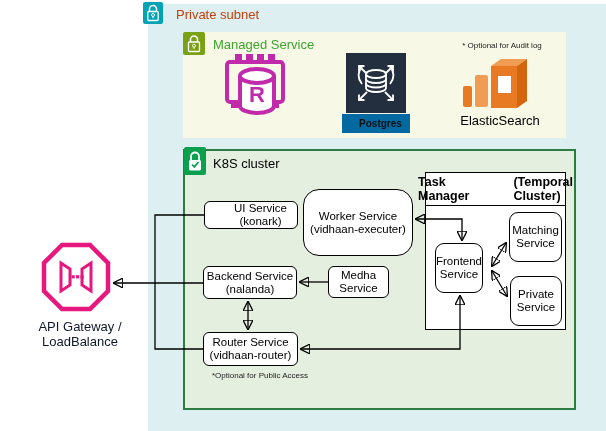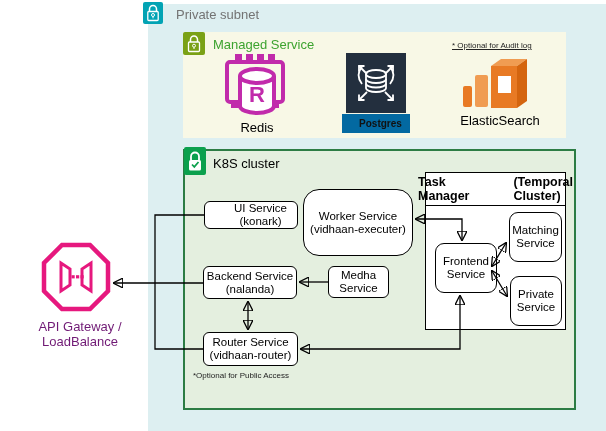--- a/index.html
+++ b/index.html
@@ -2,21 +2,21 @@
 <html><head>
 <meta charset="utf-8">
 <style>
   * { margin:0; padding:0; box-sizing:border-box; }
   html,body { background:#fff; }
   body { font-family:"Liberation Sans", sans-serif; }
   .canvas { position:relative; width:606px; height:431px; background:#fff; overflow:hidden; }
 
   .private-subnet { position:absolute; left:148px; top:4px; width:458px; height:427px; background:#ddeff1; }
   .badge { position:absolute; }
-  .subnet-label { position:absolute; left:176px; top:7px; font-size:13px; color:#737373; }
+  .subnet-label { position:absolute; left:176px; top:7px; font-size:13px; color:#c2410c; }
 
   .managed-service { position:absolute; left:183px; top:32px; width:383px; height:106px; background:#f8f8e6; }
   .managed-label { position:absolute; left:213px; top:37px; font-size:13px; color:#3da32f; }
 
   .k8s-cluster { position:absolute; left:183px; top:149px; width:393px; height:261px; background:#e4efdf; border:2px solid #2c7c44; }
   .k8s-label { position:absolute; left:213px; top:156px; font-size:13px; color:#000; }
 
   .node { position:absolute; background:#fff; border:1px solid #000; border-radius:6px;
           display:flex; flex-direction:column; align-items:center; justify-content:center;
           font-size:11.5px; line-height:13px; color:#000; text-align:center; }
@@ -24,35 +24,35 @@
 
   .node-ui      { left:204px; top:201px; width:94px;  height:28px;padding-left:19px; }
   .node-worker  { left:303px; top:189px; width:110px; height:67px; border-radius:16px; }
   .node-backend { left:203px; top:266px; width:94px;  height:33px; }
   .node-medha   { left:328px; top:266px; width:61px;  height:32px; }
   .node-router  { left:203px; top:332px; width:95px;  height:34px; }
 
   .task-manager { position:absolute; left:425px; top:172px; width:141px; height:158px; background:#fff; border:1px solid #000; }
   .tm-title { width:100%; height:33px; border-bottom:1px solid #000; display:flex; flex-direction:row;
               align-items:center; justify-content:center; font-weight:bold; font-size:12.5px; line-height:14px;gap:44px; }
-  .node-frontend { left:435px; top:243px; width:62px; height:50px; border-radius:9px; }
+  .node-frontend { left:435px; top:243px; width:48px; height:50px; border-radius:9px; }
   .node-matching { left:509px; top:212px; width:53px; height:50px; border-radius:9px; }
   .node-history  { left:510px; top:276px; width:52px; height:50px; border-radius:9px; }
 
   .small-note { position:absolute; font-size:8px; color:#222; }
-  .note-audit  { left:452px; top:41px; width:100px; text-align:left;text-decoration:underline; }
-  .note-public { left:193px; top:371px; width:115px; text-align:left; }
+  .note-audit  { left:452px; top:41px; width:100px; text-align:center; }
+  .note-public { left:193px; top:371px; width:115px; text-align:right; }
 
   .icon-label { position:absolute; font-size:13px; color:#000; text-align:center; }
   .redis-label { left:219px; top:120px; width:76px; }
   .es-label    { left:445px; top:113px; width:110px; }
   .pg-label-strip { position:absolute; left:342px; top:114px; width:68px; height:19px; background:#0369a1;
                     display:flex; align-items:center; justify-content:center; font-size:10px; font-weight:bold; color:#111;padding-left:9px; }
 
-  .apigw-label { position:absolute; left:0px; top:319px; width:160px; text-align:center; font-size:13px; color:#701a75; }
+  .apigw-label { position:absolute; left:0px; top:319px; width:160px; text-align:center; font-size:13px; color:#0f172a; }
 
   svg.abs { position:absolute; }
   .edges { position:absolute; left:0; top:0; width:606px; height:431px; pointer-events:none; }
   .edges path, .edges line { stroke:#000; stroke-width:1.3; fill:none; }
 </style>
 </head>
 <body>
 
 <div class="canvas">
 
@@ -89,21 +89,20 @@
       <rect x="12" y="48" width="8" height="8"></rect>
         <rect x="52" y="48" width="8" height="8"></rect>
     </g>
     <rect x="8" y="10" width="56" height="40" rx="3" stroke="#c12bab" stroke-width="4" fill="none"></rect>
     <g stroke="#c12bab" stroke-width="4" fill="#fff">
       <path d="M21 24 v30 a17 7 0 0 0 34 0 v-30"></path>
       <ellipse cx="38" cy="24" rx="17" ry="7"></ellipse>
     </g>
     <text x="38" y="50" text-anchor="middle" font-family="Liberation Sans, sans-serif" font-size="22" font-weight="bold" fill="#c12bab">R</text>
   </svg>
-  <div class="icon-label redis-label">Redis</div>
 
   <svg class="abs" style="left:346px; top:53px;" width="60" height="60" viewBox="0 0 60 60">
     <rect x="0" y="0" width="60" height="60" fill="#232f3e"></rect>
     <g stroke="#fff" stroke-width="1.8" fill="none">
       <ellipse cx="30" cy="21" rx="10" ry="4"></ellipse>
       <path d="M20 21 V35 a10 4 0 0 0 20 0 V21"></path>
       <path d="M20 26 a10 4 0 0 0 20 0"></path>
       <path d="M20 30.5 a10 4 0 0 0 20 0"></path>
       <path d="M16 14 q-7 8 0 17"></path>
       <path d="M44 14 q7 8 0 17"></path>

